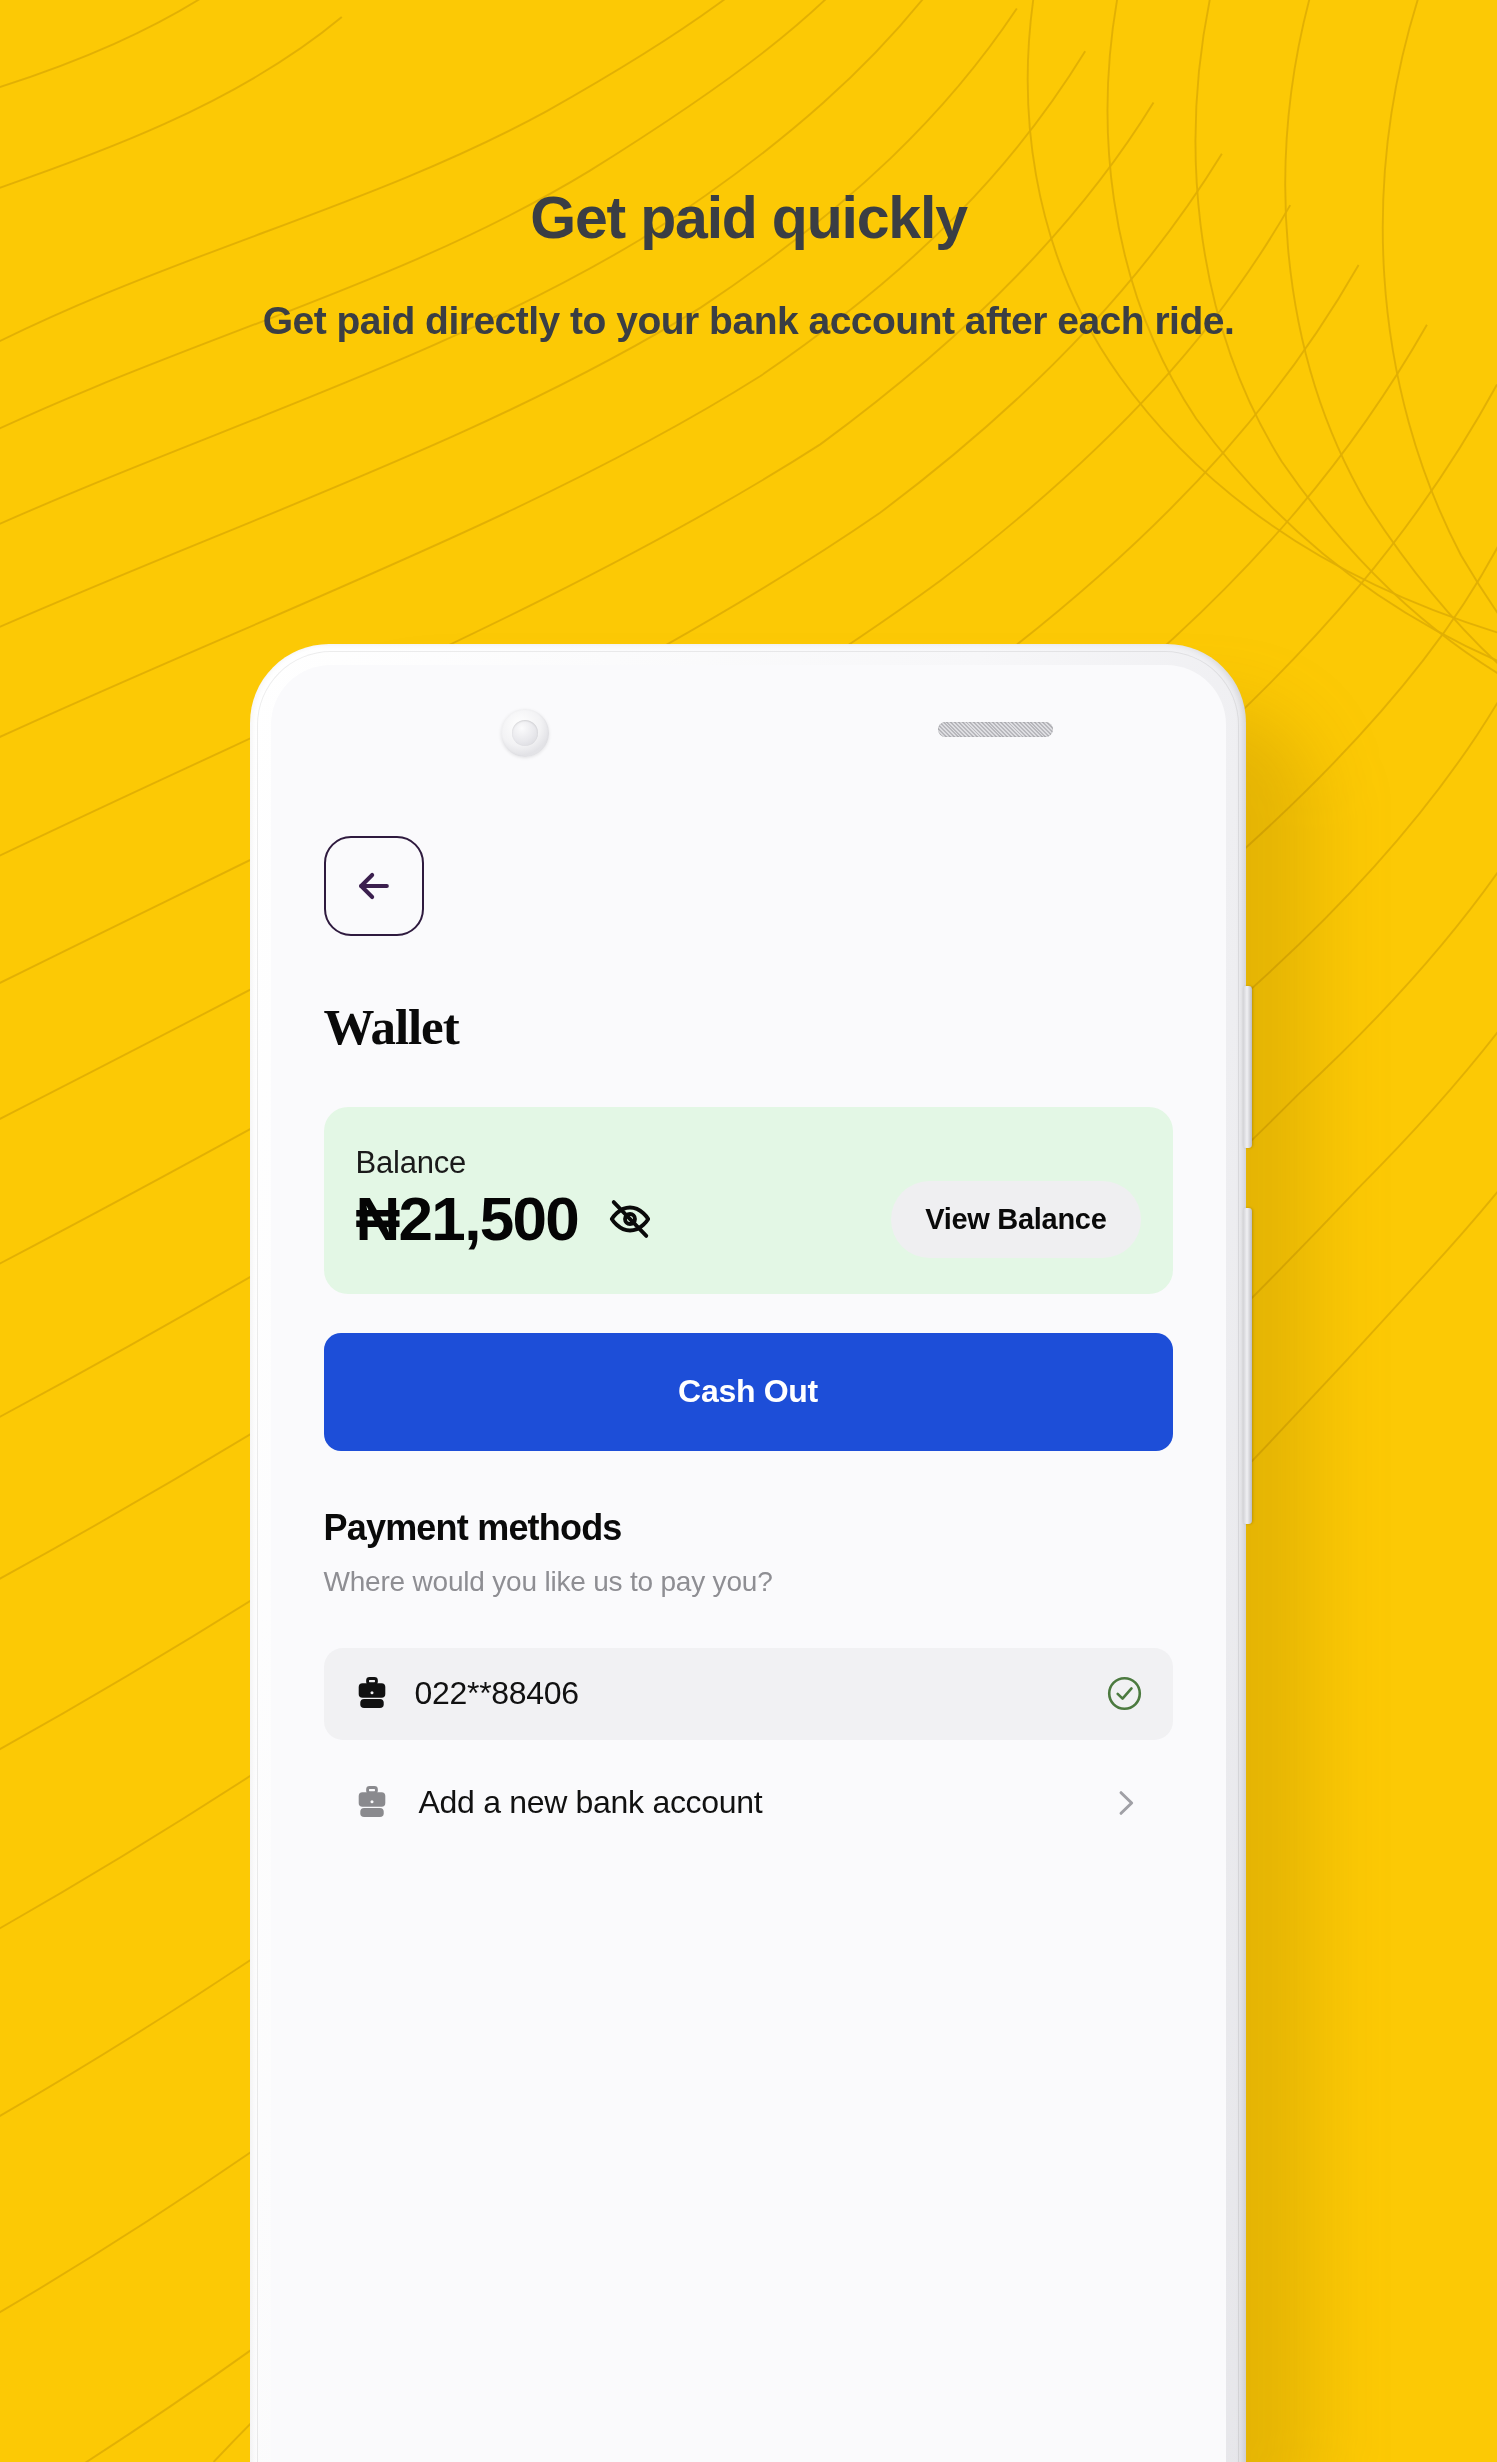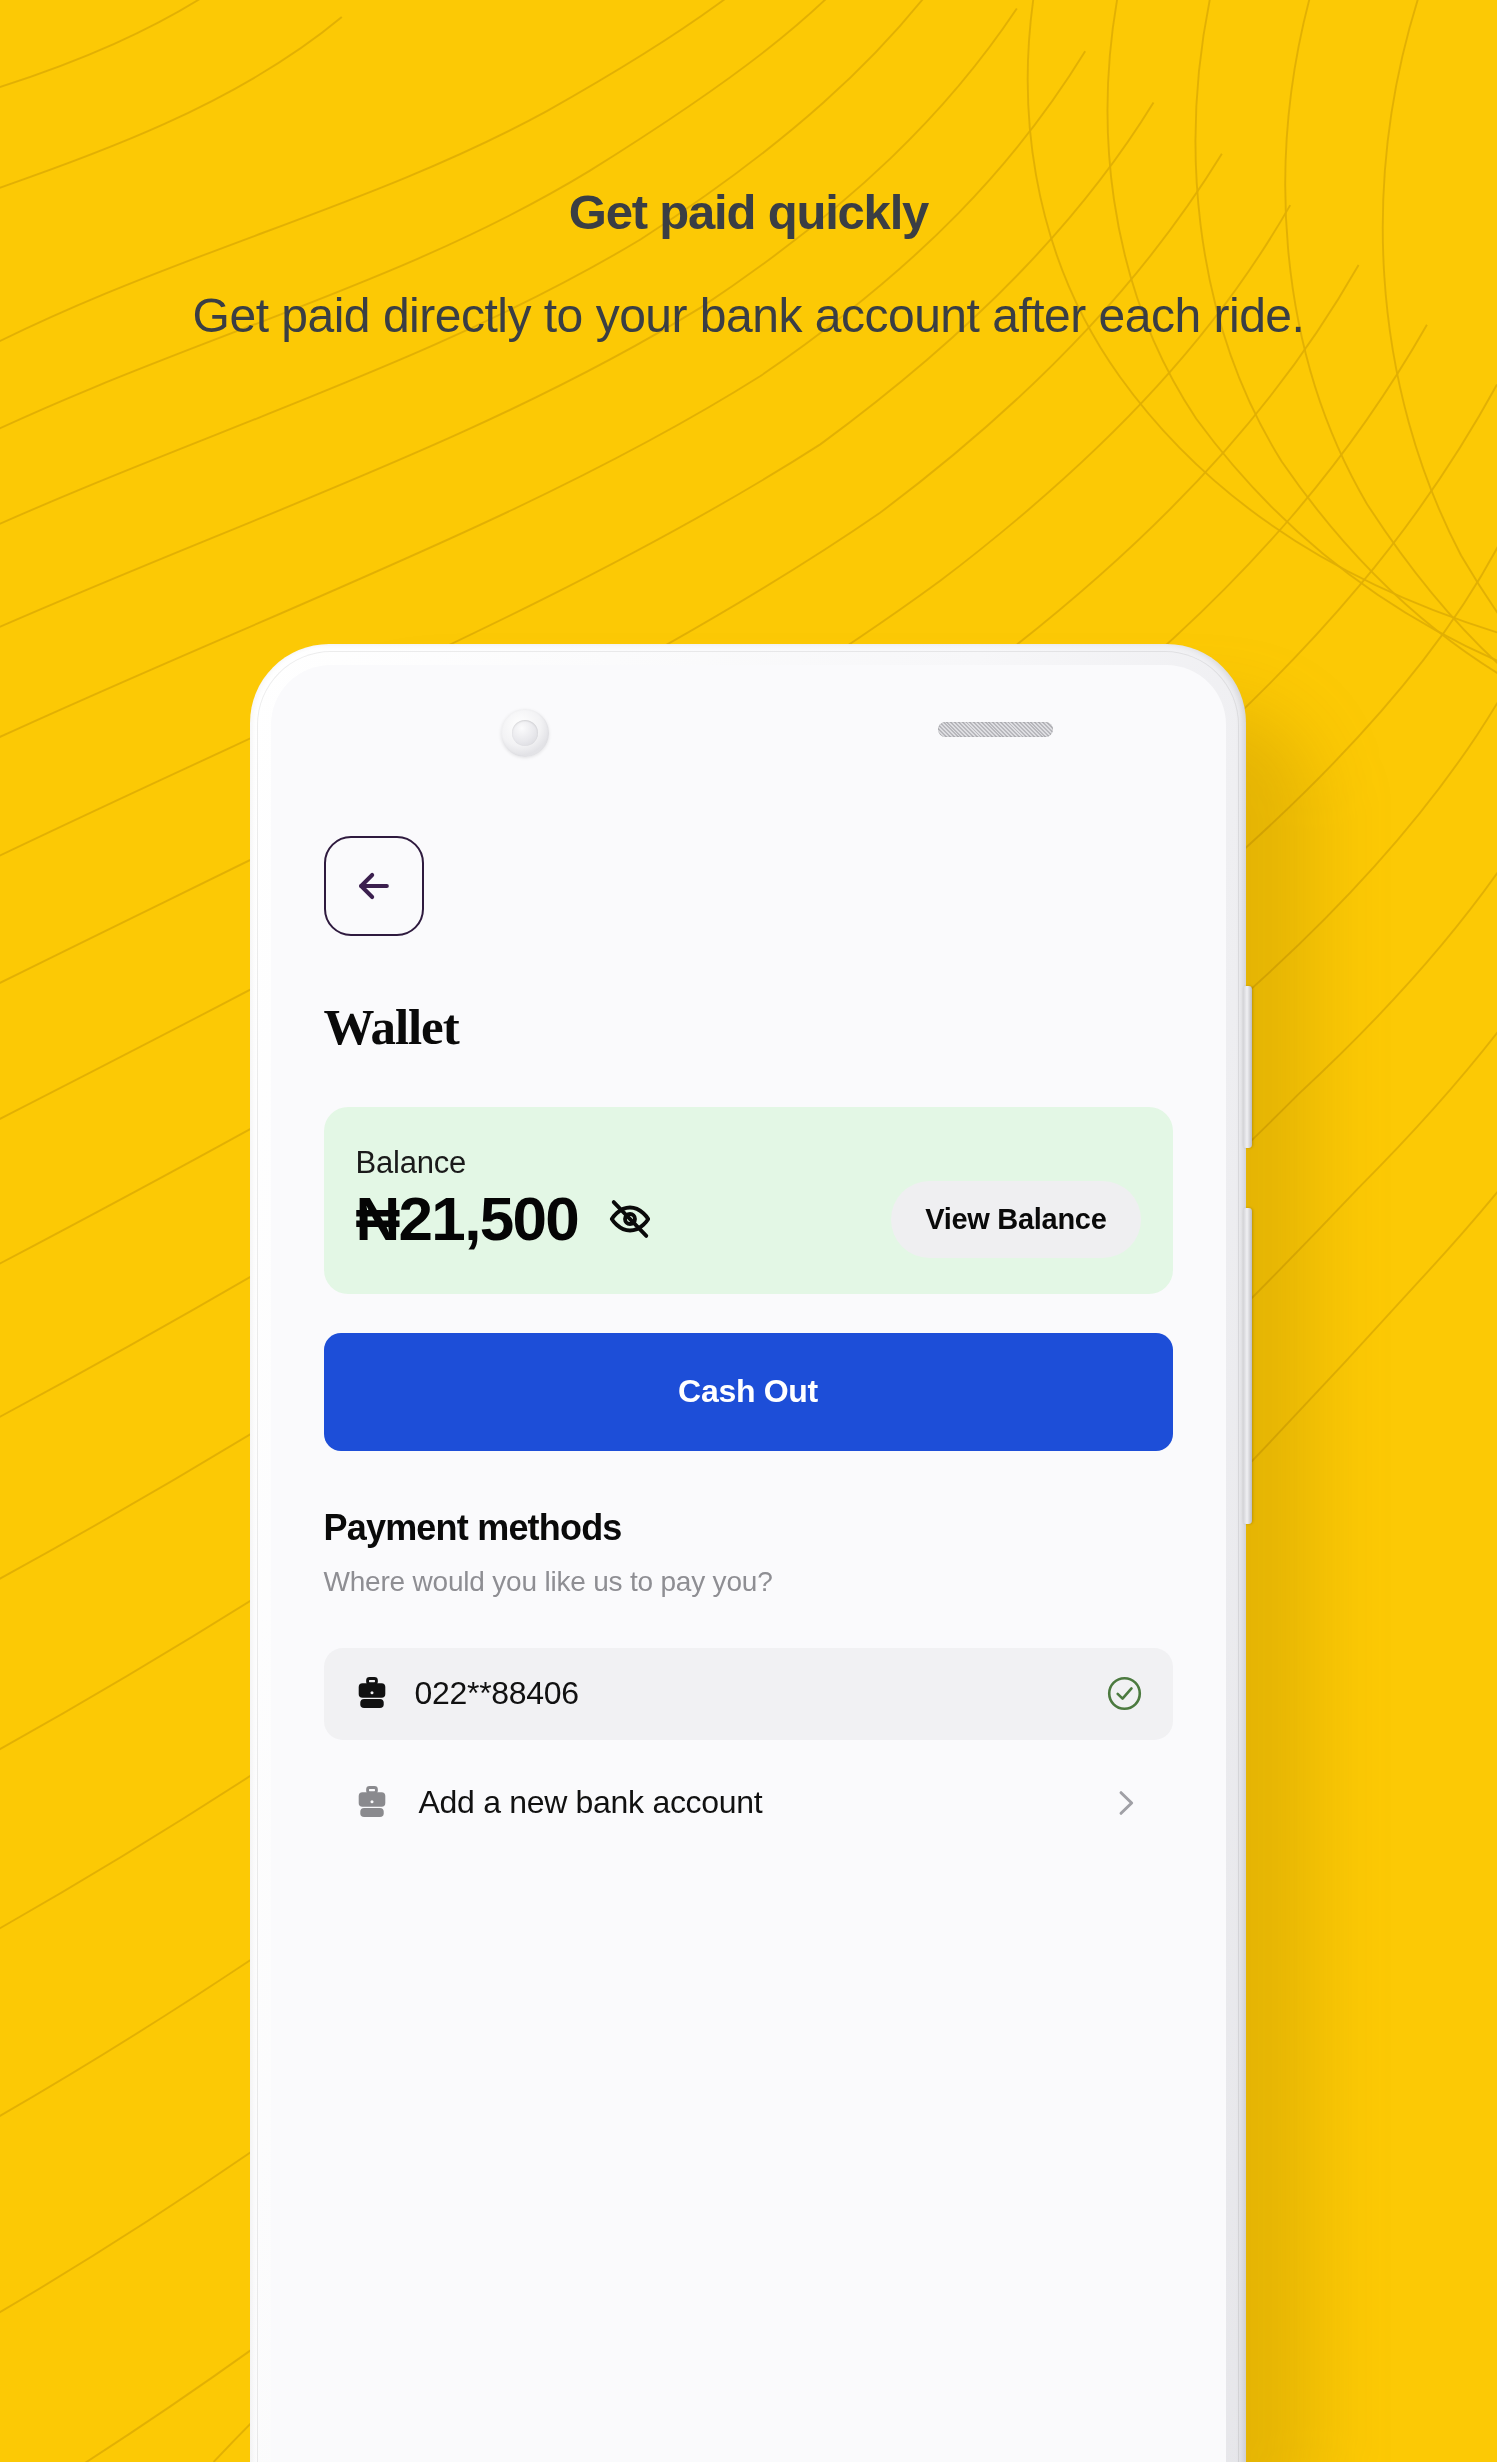--- a/index.html
+++ b/index.html
@@ -38,32 +38,32 @@
   .hero {
     position: absolute;
     left: 0;
     top: 0;
     width: 1497px;
     text-align: center;
     z-index: 5;
   }
   .hero-title {
     margin-top: 186px;
-    font-size: 49px;
+    font-size: 59px;
     font-weight: 700;
     letter-spacing: -1.2px;
     color: #3A3E44;
     line-height: 1.1;
   }
   .hero-sub {
     margin: 0 auto;
     margin-top: 44px;
     width: 1179px;
-    font-size: 48px;
-    font-weight: 400;
+    font-size: 39px;
+    font-weight: 700;
     color: #3A3E44;
     line-height: 1.32;
     letter-spacing: -0.5px;
   }
 
   
   .phone-shadow {
     position: absolute;
     left: 282px;
     top: 675px;

